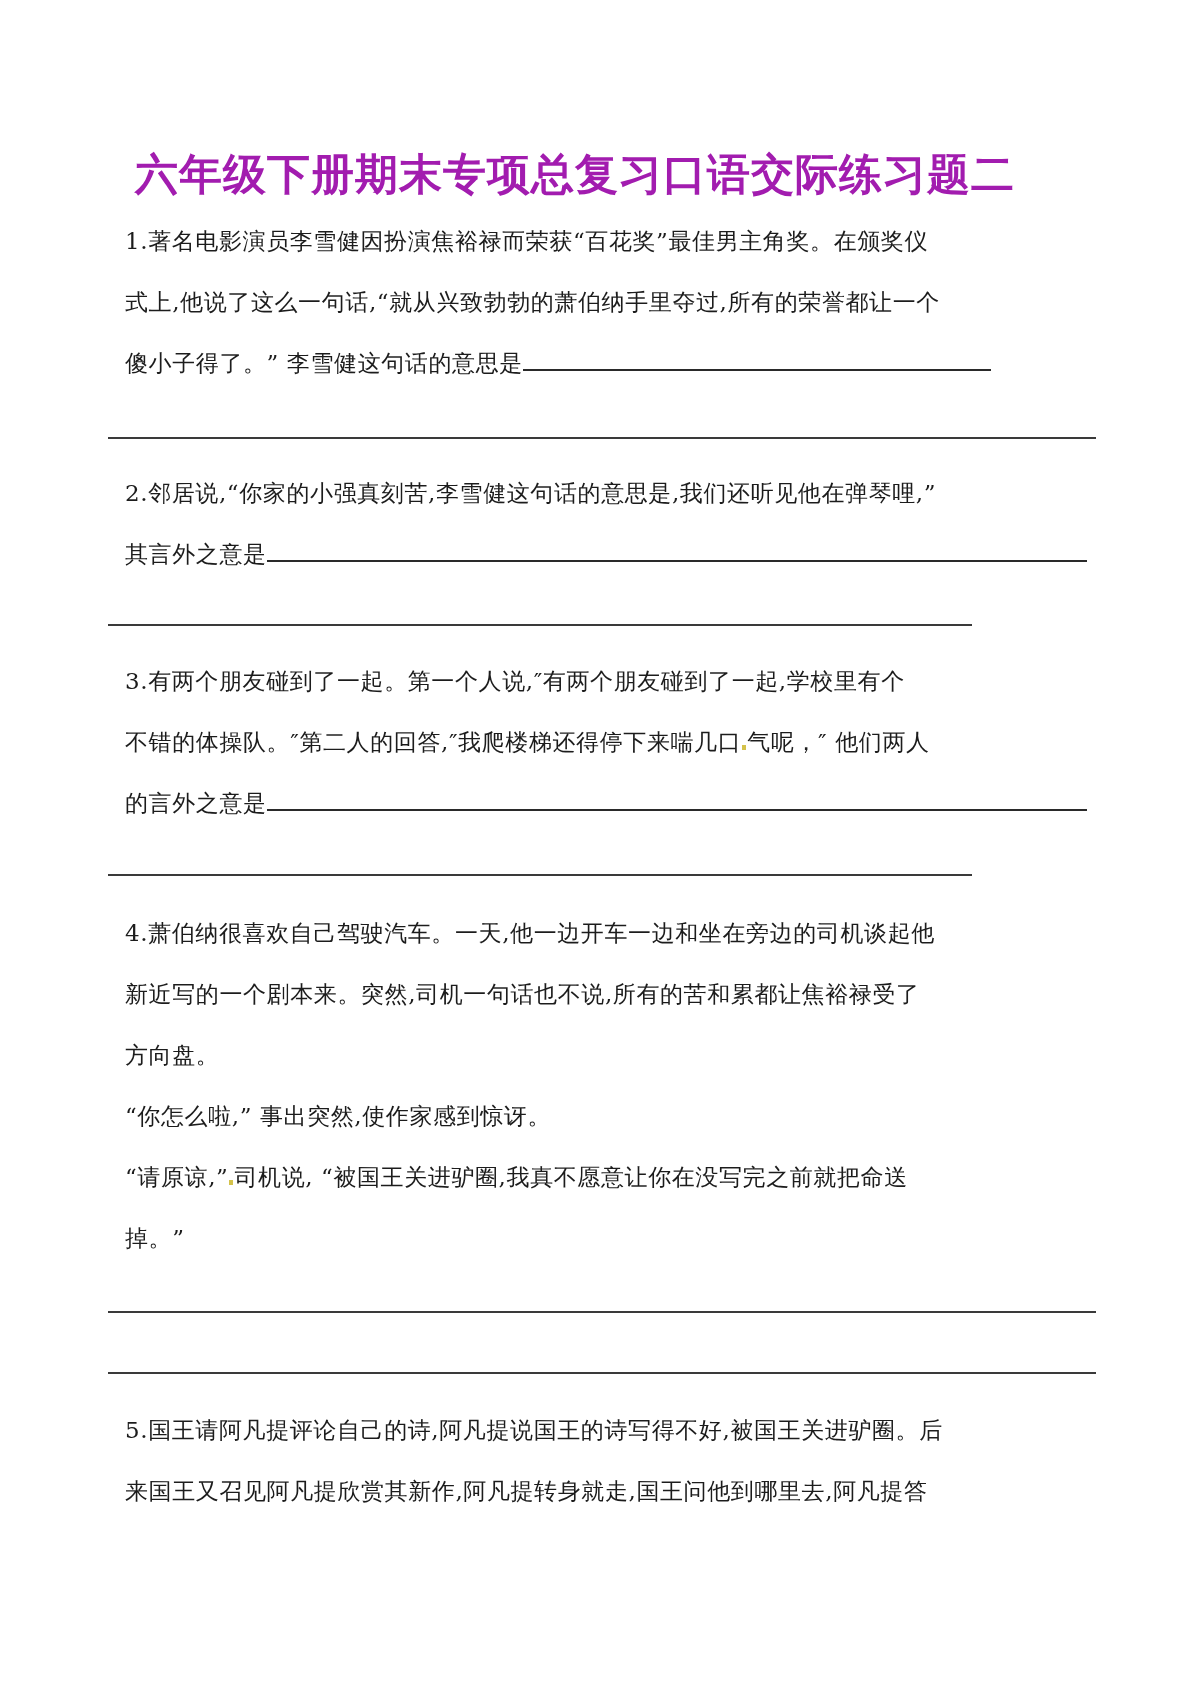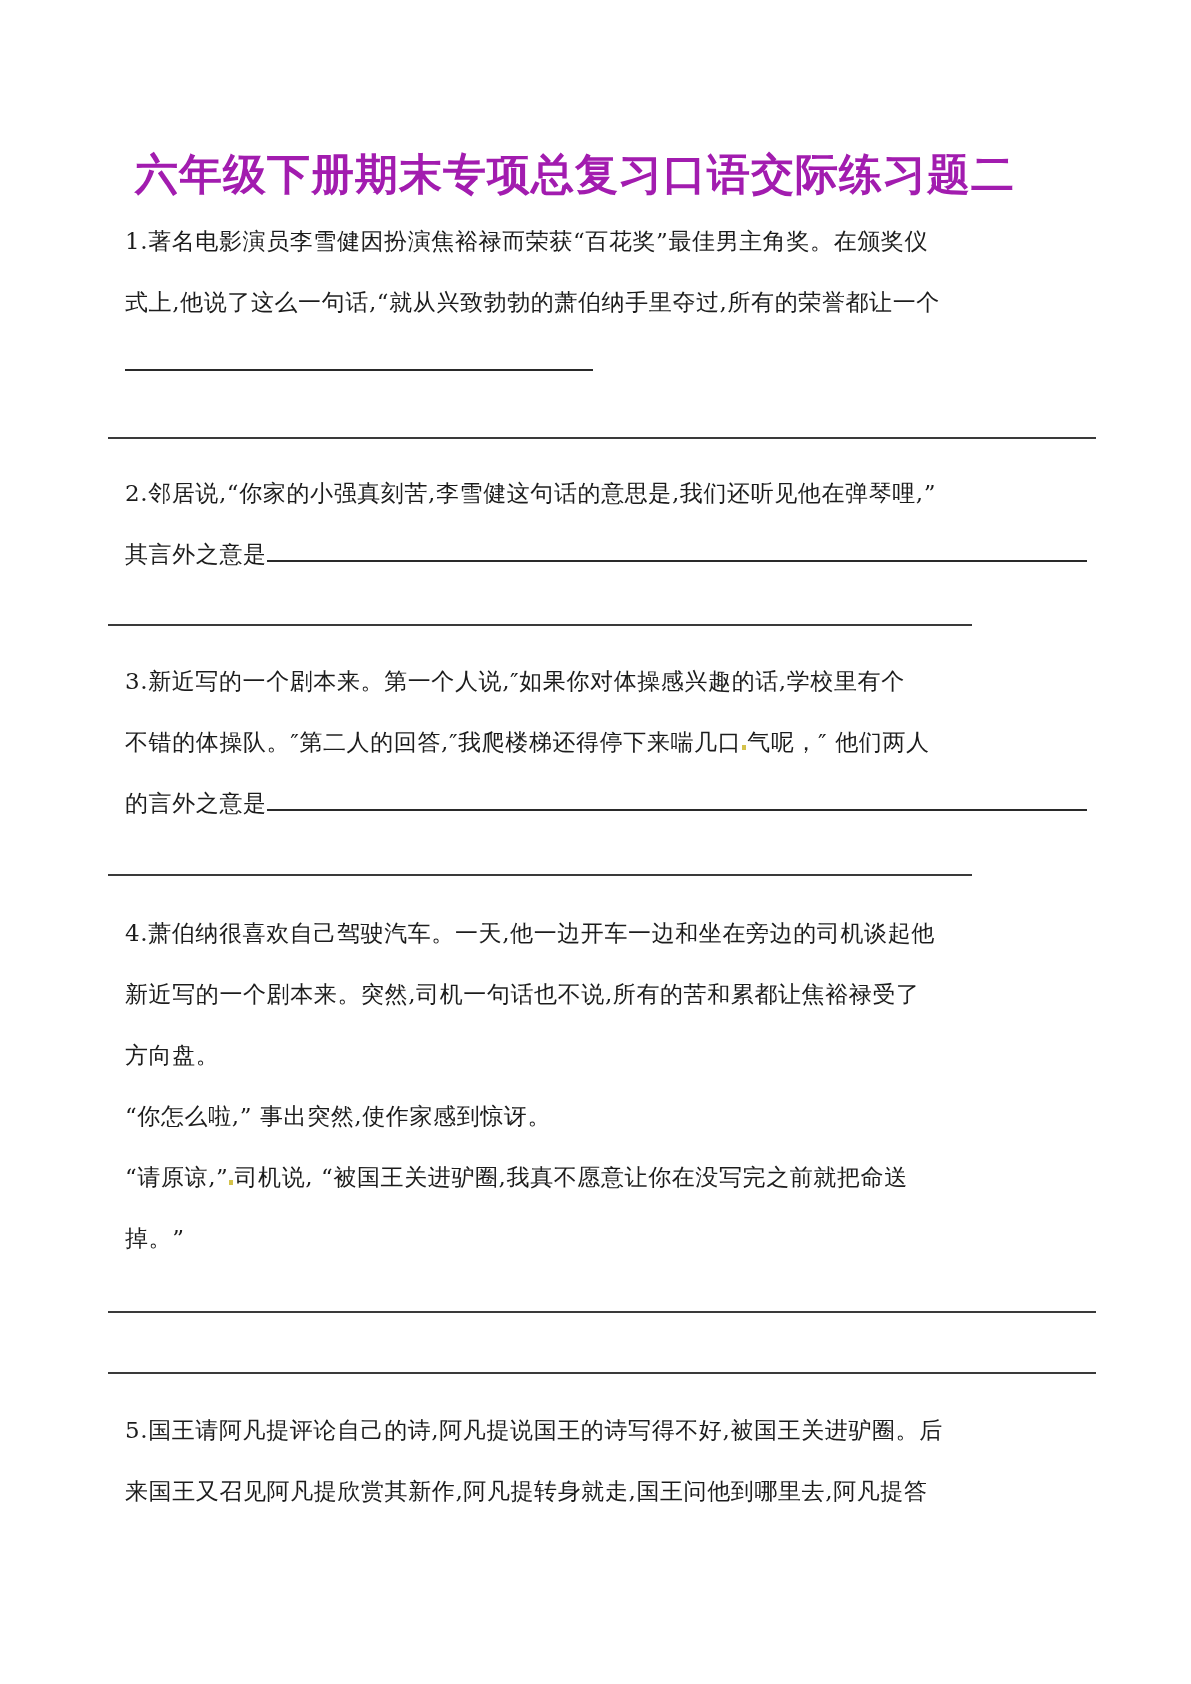--- a/index.html
+++ b/index.html
@@ -59,28 +59,28 @@
       margin: 0 1px;
     }
   </style>
 </head>
 <body>
 
 <h1 class="page-title">六年级下册期末专项总复习口语交际练习题二</h1>
 
 <div class="line" style="top:225px;"><span>1.</span><span>著名电影演员李雪健因扮演焦裕禄而荣获“百花奖”最佳男主角奖。在颁奖仪</span></div>
 <div class="line" style="top:286px;">式上,他说了这么一句话,“就从兴致勃勃的萧伯纳手里夺过,所有的荣誉都让一个</div>
-<div class="line" style="top:347px;"><span class="inline-blank" style="width:468px;"></span></div>
+<div class="line" style="top:347px;"><span>傻小子得了。” 李雪健这句话的意思是</span><span class="inline-blank" style="width:468px;"></span></div>
 <div class="blank" style="left:108px; top:437px; width:988px;"></div>
 
 <div class="line" style="top:477px;"><span>2.</span><span>邻居说,“你家的小强真刻苦,李雪健这句话的意思是,我们还听见他在弹琴哩,”</span></div>
 <div class="line" style="top:538px;"><span>其言外之意是</span><span class="inline-blank" style="width:820px;"></span></div>
 <div class="blank" style="left:108px; top:624px; width:864px;"></div>
 
-<div class="line" style="top:665px;"><span>3.</span><span>新近写的一个剧本来。第一个人说,″如果你对体操感兴趣的话,学校里有个</span></div>
+<div class="line" style="top:665px;"><span>3.</span><span>有两个朋友碰到了一起。第一个人说,″有两个朋友碰到了一起,学校里有个</span></div>
 <div class="line" style="top:726px;"><span>不错的体操队。″第二人的回答,″我爬楼梯还得停下来喘几口</span><span class="mark"></span><span>气呢，″ 他们两人</span></div>
 <div class="line" style="top:787px;"><span>的言外之意是</span><span class="inline-blank" style="width:820px;"></span></div>
 <div class="blank" style="left:108px; top:874px; width:864px;"></div>
 
 <div class="line" style="top:917px;"><span>4.</span><span>萧伯纳很喜欢自己驾驶汽车。一天,他一边开车一边和坐在旁边的司机谈起他</span></div>
 <div class="line" style="top:978px;">新近写的一个剧本来。突然,司机一句话也不说,所有的苦和累都让焦裕禄受了</div>
 <div class="line" style="top:1039px;">方向盘。</div>
 <div class="line" style="top:1100px;">“你怎么啦,” 事出突然,使作家感到惊讶。</div>
 <div class="line" style="top:1161px;"><span>“请原谅,”</span><span class="mark"></span><span>司机说, “被国王关进驴圈,我真不愿意让你在没写完之前就把命送</span></div>
 <div class="line" style="top:1222px;">掉。”</div>

